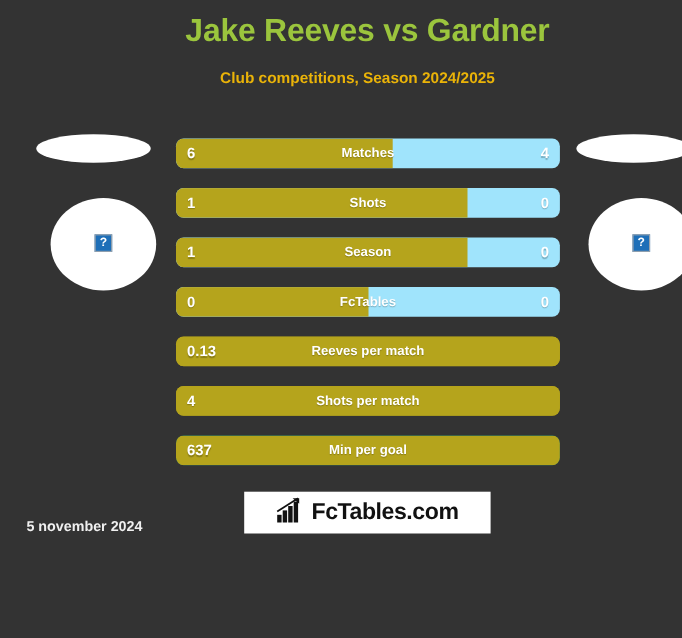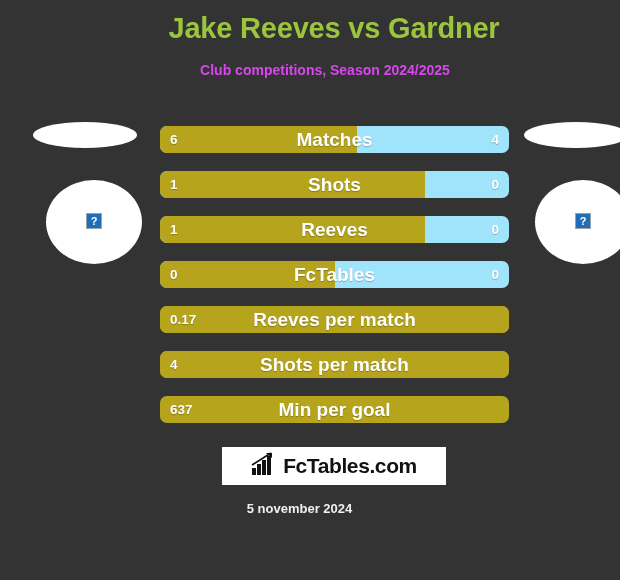--- a/index.html
+++ b/index.html
@@ -35,21 +35,21 @@
     white-space: nowrap;
   }
   .subtitle {
     position: absolute;
     top: 62px;
     left: 0;
     width: 538px;
     text-align: center;
     font-size: 14px;
     font-weight: bold;
-    color: #d946ef;
+    color: #eab308;
     padding-left: 32px;
   }
 
   
   .side {
     position: absolute;
     top: 118px;
     width: 130px;
     height: 150px;
   }
@@ -119,21 +119,21 @@
     background: #B5A41C;
   }
   .bar-label {
     position: absolute;
     left: 0;
     top: 0;
     width: 100%;
     height: 27px;
     line-height: 27px;
     text-align: center;
-    font-size: 19px;
+    font-size: 12px;
     font-weight: bold;
     color: #FFFFFF;
     text-shadow: 0 1px 1px rgba(0,0,0,0.25);
   }
   .bar-val {
     position: absolute;
     top: 0;
     height: 27px;
     line-height: 27px;
     font-size: 13.5px;
@@ -161,24 +161,24 @@
   .logo-text {
     font-size: 21px;
     font-weight: bold;
     color: #111111;
     letter-spacing: -0.4px;
   }
 
   
   .date {
     position: absolute;
-    top: 501px;
+    top: 471px;
     left: 0;
     width: 551px;
-    text-align: center;
+    text-align: left;
     font-size: 13px;
     font-weight: bold;
     color: #F0F0F0;
   }
 </style>
 </head>
 <body>
 
 <div class="page">
 
@@ -206,32 +206,32 @@
       </div>
       <div class="bar-row">
         <div class="bar-fill" style="width: 75.9%; background: rgb(181, 164, 28);"></div>
         <div class="bar-val left">1</div>
         <div class="bar-label">Shots</div>
         <div class="bar-val right">0</div>
       </div>
       <div class="bar-row">
         <div class="bar-fill" style="width: 75.9%; background: rgb(181, 164, 28);"></div>
         <div class="bar-val left">1</div>
-        <div class="bar-label">Reeves</div>
+        <div class="bar-label">Season</div>
         <div class="bar-val right">0</div>
       </div>
       <div class="bar-row">
         <div class="bar-fill" style="width: 50%; background: rgb(181, 164, 28);"></div>
         <div class="bar-val left">0</div>
         <div class="bar-label">FcTables</div>
         <div class="bar-val right">0</div>
       </div>
       <div class="bar-row" style="background: rgb(181, 164, 28);">
         <div class="bar-fill" style="width: 100%; background: rgb(181, 164, 28);"></div>
-        <div class="bar-val left">0.17</div>
+        <div class="bar-val left">0.13</div>
         <div class="bar-label">Reeves per match</div>
       </div>
       <div class="bar-row" style="background: rgb(181, 164, 28);">
         <div class="bar-fill" style="width: 100%; background: rgb(181, 164, 28);"></div>
         <div class="bar-val left">4</div>
         <div class="bar-label">Shots per match</div>
       </div>
       <div class="bar-row" style="background: #0f766e;">
         <div class="bar-fill" style="width: 100%; background: rgb(181, 164, 28);"></div>
         <div class="bar-val left">637</div>

